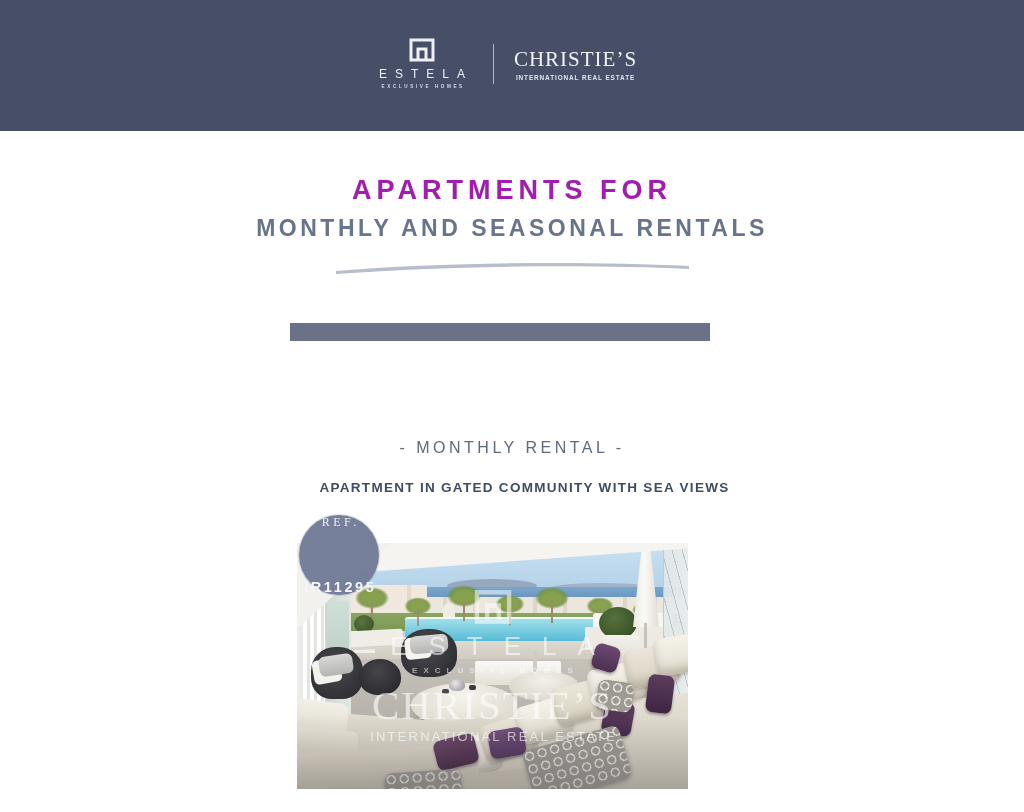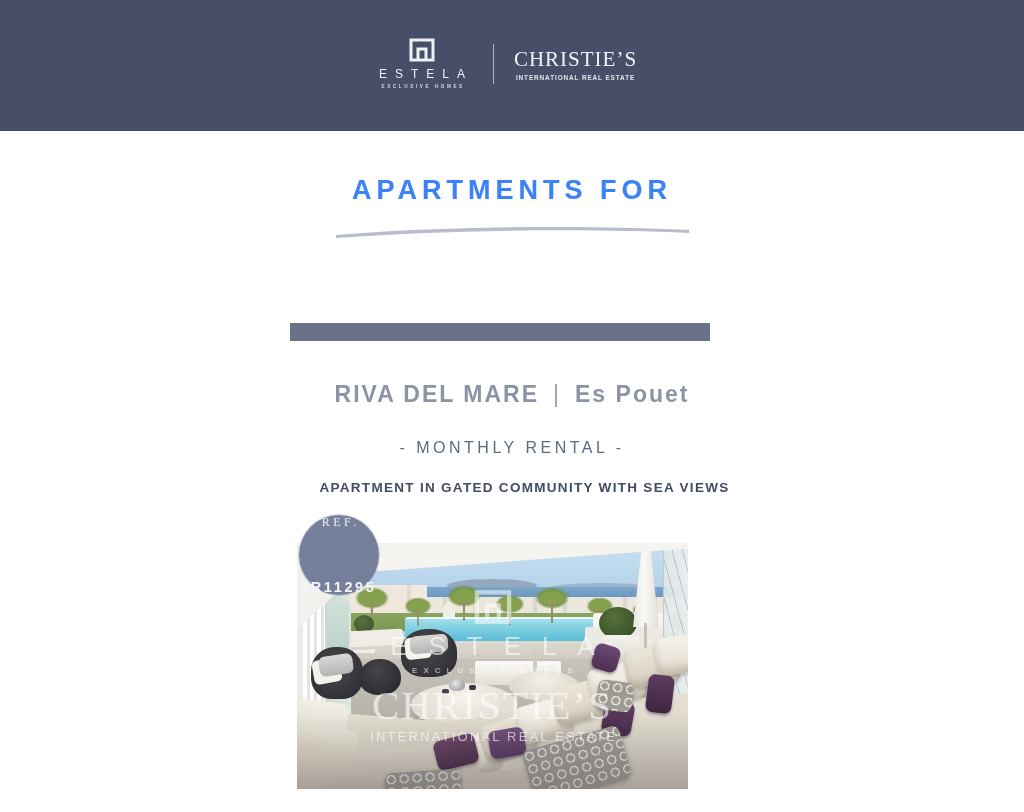--- a/index.html
+++ b/index.html
@@ -20,21 +20,21 @@
   .estela-name { color:#eef0f4; font-size:12px; letter-spacing:8px; padding-left:8px; font-weight:400; }
   .estela-tag { color:#d8dbe4; font-size:4.6px; letter-spacing:2.6px; padding-left:2.6px; margin-top:3px; font-weight:700; }
   .lockup-divider { width:1px; height:40px; background:rgba(235,238,245,.65); }
   .christies { display:flex; flex-direction:column; align-items:center; }
   .christies-name { font-family:"Liberation Serif", serif; color:#f0f2f6; font-size:21px; letter-spacing:1px; }
   .christies-tag { color:#e2e5ee; font-size:6.4px; letter-spacing:.9px; margin-top:2px; font-weight:700; }
 
   
   .hero { position:absolute; left:0; top:131px; width:1024px; text-align:center; }
   .title1 {
-    margin-top:44px; color:#3b82f6; font-size:27px; letter-spacing:5px; font-weight:700;
+    margin-top:44px; color:#a21caf; font-size:27px; letter-spacing:5px; font-weight:700;
     text-shadow:0 1px 0 rgba(255,255,255,.7), 0 0 1px rgba(94,107,133,.35);
   }
   .title2 { margin-top:9px; color:#68748c; font-size:23px; letter-spacing:3.5px; font-weight:700;
     text-shadow:0 1px 0 rgba(255,255,255,.7); }
   .swoosh { display:block; margin:16px auto 0; }
 
   .bar { position:absolute; left:290px; top:323px; width:420px; height:18px; background:#6b7186; }
 
   .property-title {
     position:absolute; left:0; top:381px; width:1024px; text-align:center;
@@ -204,28 +204,28 @@
       <div class="lockup-divider"></div>
       <div class="christies">
         <div class="christies-name">CHRISTIE’S</div>
         <div class="christies-tag">INTERNATIONAL REAL ESTATE</div>
       </div>
     </div>
   </header>
 
   <section class="hero">
     <h1 class="title1">APARTMENTS FOR</h1>
+    <h2 class="title2">MONTHLY AND SEASONAL RENTALS</h2>
     <svg class="swoosh" width="357" height="16" viewBox="0 0 357 16">
       <path d="M2 13 C 110 4, 250 3, 355 8 L355 11 C 250 6, 110 8, 2 16 Z" fill="#b7bdcb"></path>
     </svg>
   </section>
 
   <div class="bar"></div>
 
-  <h2 class="property-title"><span>RIVA DEL MARE</span><span class="sep">|</span><span>Es Pouet</span></h2>
   <div class="rental-type">- MONTHLY RENTAL -</div>
   <div class="headline">APARTMENT IN GATED COMMUNITY WITH SEA VIEWS</div>
 
   <div class="photo-wrap">
     <div class="ref-badge">
       <div class="ref-label">REF.</div>
       <div class="ref-number">IR11295</div>
     </div>
 
     <div class="photo">

